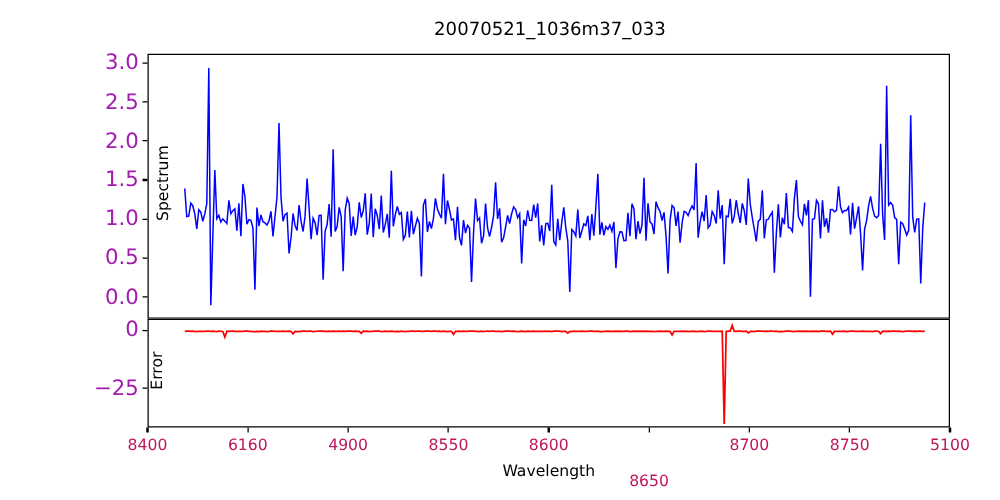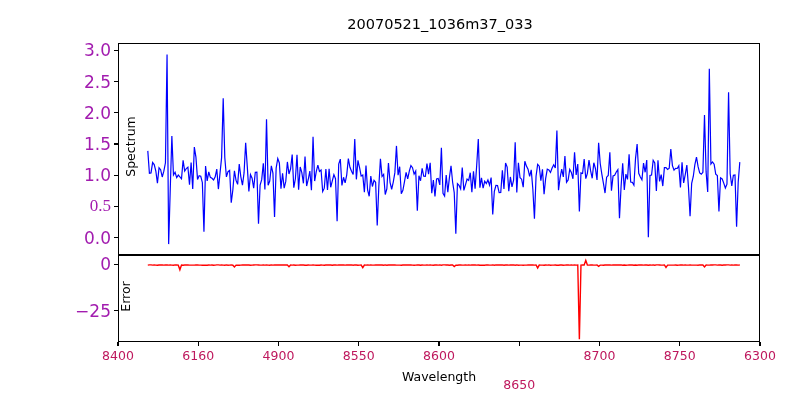--- a/index.html
+++ b/index.html
@@ -126,21 +126,21 @@
 
   <div class="axes" id="axes-spectrum">
     <svg class="plot-svg" id="svg-spectrum" viewBox="0 0 642 212" preserveAspectRatio="none">
         <path d="M28.89 107.86L30.50 130.52L32.11 130.17L33.72 119.67L35.33 121.71L36.94 128.23L38.55 140.47L40.16 125.00L41.76 126.92L43.37 134.25L44.98 128.35L46.59 119.94L48.20 10.60L49.81 202.02L51.42 146.48L53.03 92.91L54.64 132.26L56.25 129.46L57.86 134.84L59.47 132.35L61.08 134.17L62.69 136.14L64.30 117.45L65.91 128.20L67.51 125.71L69.12 124.28L70.73 141.95L72.34 119.68L73.95 146.37L75.56 104.13L77.17 114.27L78.78 136.69L80.39 132.92L82.00 133.50L83.61 139.79L85.22 189.55L86.83 123.24L88.44 138.15L90.05 129.19L91.65 134.65L93.26 135.57L94.87 137.28L96.48 134.02L98.09 126.34L99.70 146.45L101.31 130.66L102.92 114.68L104.53 54.87L106.14 114.84L107.75 134.20L109.36 128.90L110.97 127.67L112.58 160.25L114.19 147.40L115.79 127.96L117.40 137.65L119.01 141.69L120.62 121.22L122.23 134.11L123.84 142.55L125.45 130.14L127.06 99.76L128.67 123.52L130.28 148.80L131.89 131.88L133.50 135.54L135.11 145.54L136.72 129.51L138.33 129.40L139.94 181.45L141.54 142.35L143.15 136.94L144.76 120.47L146.37 146.83L147.98 76.07L149.59 142.55L151.20 138.29L152.81 123.00L154.42 130.43L156.03 174.59L157.64 125.22L159.25 115.61L160.86 120.13L162.47 146.15L164.08 130.53L165.68 145.49L167.29 138.73L168.90 119.05L170.51 131.20L172.12 125.96L173.73 111.67L175.34 145.04L176.95 136.04L178.56 111.84L180.17 147.20L181.78 124.14L183.39 129.83L185.00 140.62L186.61 113.54L188.22 143.38L189.82 136.78L191.43 128.26L193.04 147.57L194.65 93.53L196.26 138.34L197.87 128.82L199.48 122.21L201.09 128.64L202.70 127.25L204.31 148.94L205.92 145.52L207.53 126.35L209.14 147.43L210.75 125.92L212.36 144.63L213.97 138.24L215.57 131.86L217.18 135.97L218.79 178.95L220.40 121.23L222.01 116.18L223.62 142.85L225.23 134.53L226.84 140.23L228.45 132.07L230.06 115.77L231.67 124.42L233.28 128.51L234.89 131.84L236.50 96.02L238.11 136.64L239.71 117.53L241.32 124.77L242.93 133.26L244.54 132.34L246.15 149.62L247.76 122.58L249.37 147.41L250.98 153.74L252.59 133.39L254.20 143.89L255.81 137.64L257.42 139.66L259.03 183.32L260.64 143.74L262.25 115.92L263.86 133.75L265.46 131.62L267.07 151.98L268.68 146.16L270.29 120.06L271.90 139.69L273.51 146.63L275.12 139.33L276.73 129.85L278.34 102.88L279.95 132.43L281.56 123.89L283.17 151.17L284.78 147.63L286.39 138.83L288.00 129.56L289.60 136.18L291.21 128.25L292.82 122.69L294.43 124.86L296.04 131.38L297.65 128.19L299.26 168.35L300.87 132.99L302.48 138.10L304.09 125.50L305.70 133.52L307.31 133.61L308.92 120.76L310.53 131.31L312.14 119.90L313.74 150.62L315.35 137.46L316.96 153.89L318.57 136.31L320.18 135.82L321.79 142.20L323.40 104.75L325.01 150.67L326.62 153.52L328.23 132.29L329.84 149.56L331.45 134.94L333.06 122.95L334.67 139.61L336.28 150.09L337.89 191.42L339.49 140.96L341.10 142.73L342.71 146.19L344.32 124.72L345.93 147.75L347.54 142.21L349.15 136.36L350.76 137.71L352.37 129.94L353.98 149.58L355.59 128.54L357.20 145.98L358.81 122.67L360.42 96.02L362.03 145.05L363.63 135.17L365.24 145.61L366.85 138.55L368.46 140.81L370.07 137.27L371.68 142.44L373.29 134.85L374.90 172.09L376.51 148.64L378.12 142.83L379.73 142.87L381.34 149.99L382.95 149.87L384.56 127.47L386.17 146.39L387.77 120.08L389.38 124.21L390.99 148.67L392.60 134.22L394.21 144.28L395.82 137.45L397.43 99.14L399.04 150.00L400.65 119.82L402.26 134.88L403.87 136.47L405.48 144.59L407.09 118.42L408.70 123.29L410.31 126.40L411.92 133.65L413.52 127.06L415.13 146.39L416.74 176.46L418.35 133.48L419.96 121.57L421.57 123.35L423.18 138.02L424.79 126.53L426.40 151.62L428.01 135.57L429.62 126.27L431.23 127.07L432.84 129.67L434.45 125.16L436.06 121.88L437.66 125.11L439.27 87.29L440.88 147.59L442.49 134.95L444.10 126.42L445.71 134.17L447.32 113.06L448.93 139.55L450.54 137.20L452.15 126.53L453.76 129.57L455.37 136.06L456.98 109.24L458.59 132.24L460.20 121.25L461.81 168.98L463.41 130.11L465.02 130.70L466.63 116.24L468.24 135.98L469.85 130.53L471.46 117.29L473.07 127.87L474.68 135.59L476.29 119.84L477.90 125.67L479.51 137.20L481.12 99.76L482.73 120.61L484.34 131.43L485.95 140.63L487.55 150.48L489.16 134.41L490.77 132.68L492.38 109.27L493.99 148.06L495.60 133.24L497.21 132.59L498.82 129.22L500.43 126.82L502.04 175.84L503.65 143.87L505.26 120.53L506.87 147.33L508.48 131.39L510.09 136.74L511.69 111.40L513.30 139.35L514.91 139.60L516.52 142.52L518.13 115.76L519.74 101.01L521.35 130.49L522.96 134.29L524.57 137.13L526.18 120.29L527.79 129.51L529.40 117.23L531.01 195.16L532.62 132.73L534.23 132.24L535.84 117.41L537.44 120.13L539.05 148.26L540.66 117.33L542.27 138.73L543.88 131.80L545.49 143.42L547.10 124.85L548.71 124.72L550.32 126.65L551.93 125.46L553.54 106.00L555.15 122.76L556.76 127.27L558.37 125.57L559.98 125.66L561.58 122.85L563.19 144.88L564.80 119.32L566.41 140.26L568.02 131.77L569.63 122.18L571.24 144.26L572.85 173.96L574.46 140.62L576.07 133.74L577.68 121.85L579.29 114.22L580.90 123.83L582.51 130.14L584.12 131.35L585.72 129.55L587.33 71.71L588.94 129.14L590.55 149.31L592.16 24.94L593.77 121.25L595.38 119.08L596.99 121.35L598.60 131.35L600.21 132.81L601.82 168.98L603.43 135.06L605.04 136.26L606.65 140.47L608.26 145.43L609.87 141.57L611.47 48.64L613.08 130.97L614.69 143.22L616.30 132.51L617.91 132.26L619.52 184.56L621.13 139.54L622.74 119.27" fill="none" stroke="#0000ff" stroke-width="1.2" stroke-linejoin="miter" stroke-linecap="butt" vector-effect="non-scaling-stroke"></path>
       </svg>
   </div>
   <div class="tickwrap" id="ticks-spectrum" style="left:118px;top:43px;width:642px;height:212px;">
       <div class="tick-mark ytick-mark" style="top: 193.891px;"></div>
       <div class="ytick-label" style="top: 194.541px;">0.0</div>
       <div class="tick-mark ytick-mark" style="top: 162.715px;"></div>
-      <div class="ytick-label" style="top: 163.365px; font-family: Liberation Serif, serif;">0.5</div>
+      <div class="ytick-label" style="top: 163.365px;">0.5</div>
       <div class="tick-mark ytick-mark" style="top: 131.538px;"></div>
       <div class="ytick-label" style="top: 132.188px;">1.0</div>
       <div class="tick-mark ytick-mark" style="top: 100.362px;"></div>
       <div class="ytick-label" style="top: 101.012px;">1.5</div>
       <div class="tick-mark ytick-mark" style="top: 69.1853px;"></div>
       <div class="ytick-label" style="top: 69.8353px;">2.0</div>
       <div class="tick-mark ytick-mark" style="top: 38.0088px;"></div>
       <div class="ytick-label" style="top: 38.6588px;">2.5</div>
       <div class="tick-mark ytick-mark" style="top: 6.83235px;"></div>
       <div class="ytick-label" style="top: 7.48235px;">3.0</div>
@@ -169,21 +169,21 @@
       <div class="xtick-label" style="left: 240.75px; top: 93px;">8550</div>
       <div class="tick-mark xtick-mark" style="left: 320.35px; top: 87px;"></div>
       <div class="xtick-label" style="left: 321px; top: 93px;">8600</div>
       <div class="tick-mark xtick-mark" style="left: 400.6px; top: 87px;"></div>
       <div class="xtick-label" style="left: 401.25px; top: 93px; margin-top: 29px;">8650</div>
       <div class="tick-mark xtick-mark" style="left: 480.85px; top: 87px;"></div>
       <div class="xtick-label" style="left: 481.5px; top: 93px;">8700</div>
       <div class="tick-mark xtick-mark" style="left: 561.1px; top: 87px;"></div>
       <div class="xtick-label" style="left: 561.75px; top: 93px;">8750</div>
       <div class="tick-mark xtick-mark" style="left: 641.35px; top: 87px;"></div>
-      <div class="xtick-label" style="left: 642px; top: 93px;">6300</div>
+      <div class="xtick-label" style="left: 642px; top: 93px;">5100</div>
     </div>
   <div class="axes" style="border:none;background:transparent;left:118px;top:255px;width:642px;height:87px;pointer-events:none;">
     <div class="ylabel" id="ylabel-error">Error</div>
   </div>
 
   <div id="xlabel">Wavelength</div>
 
 </div>
 
 </body></html>

